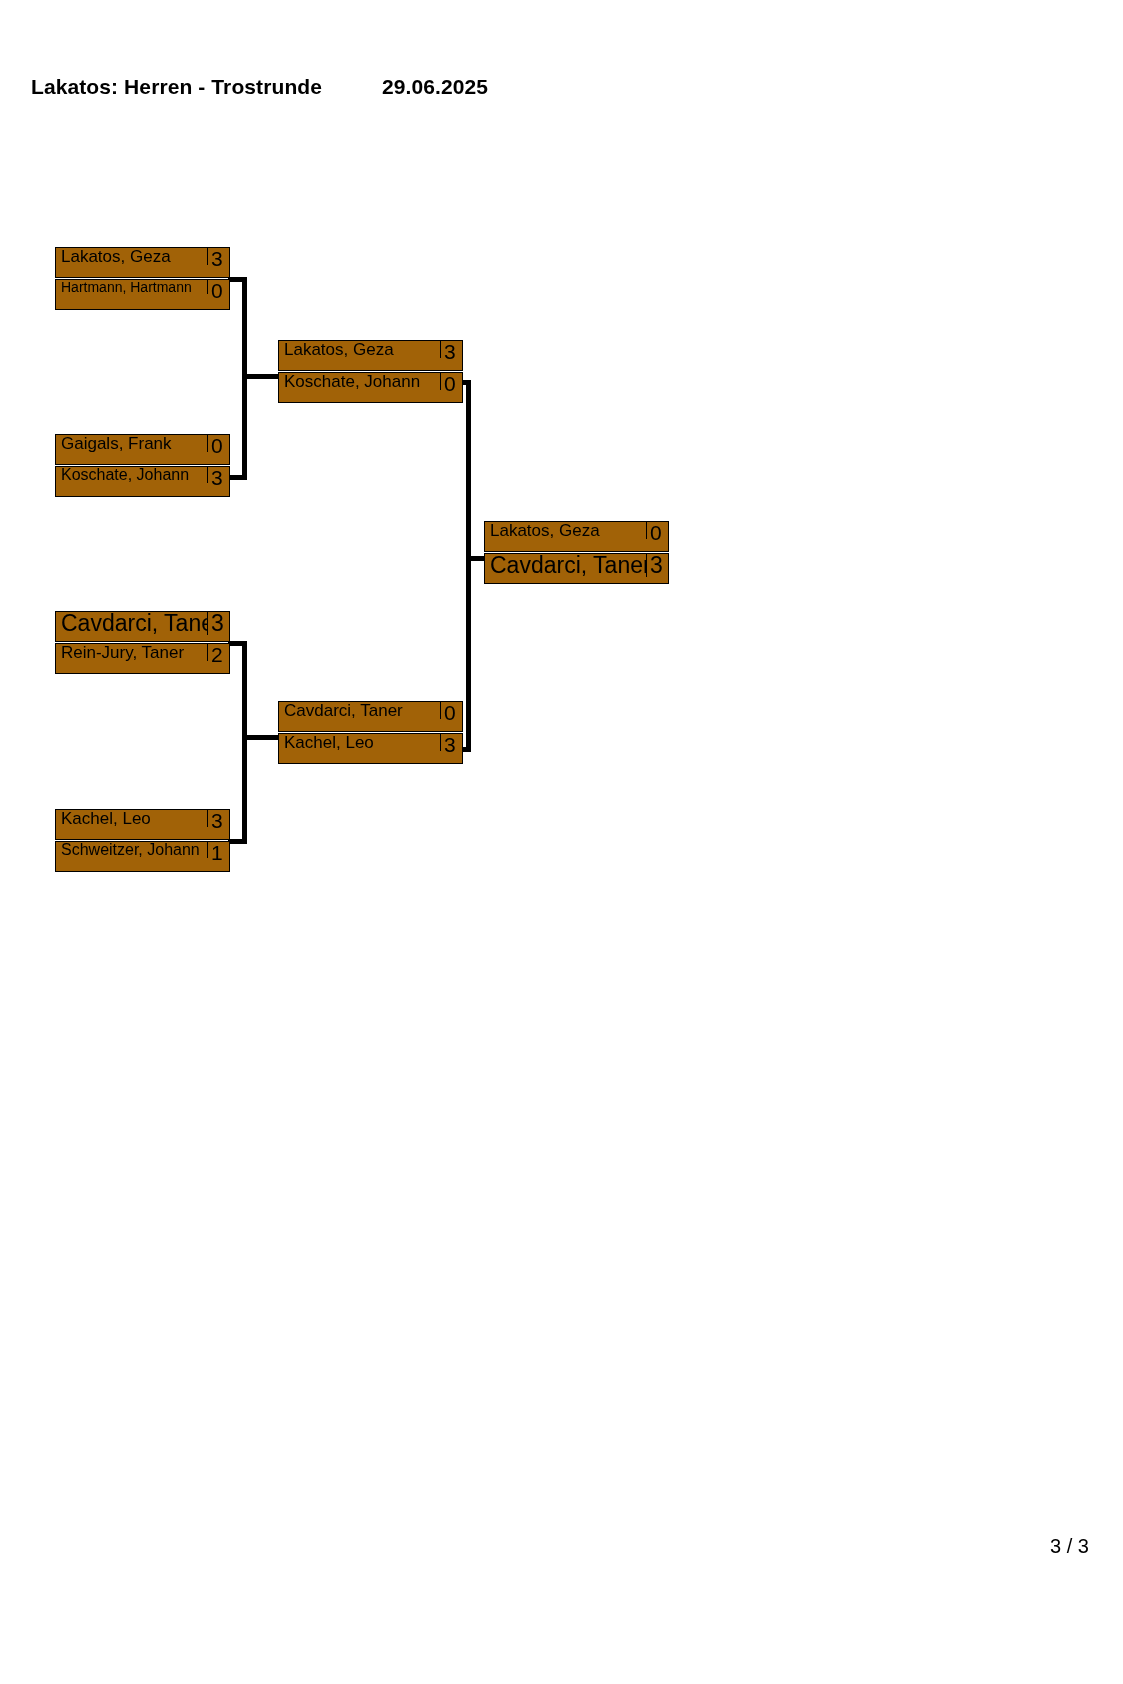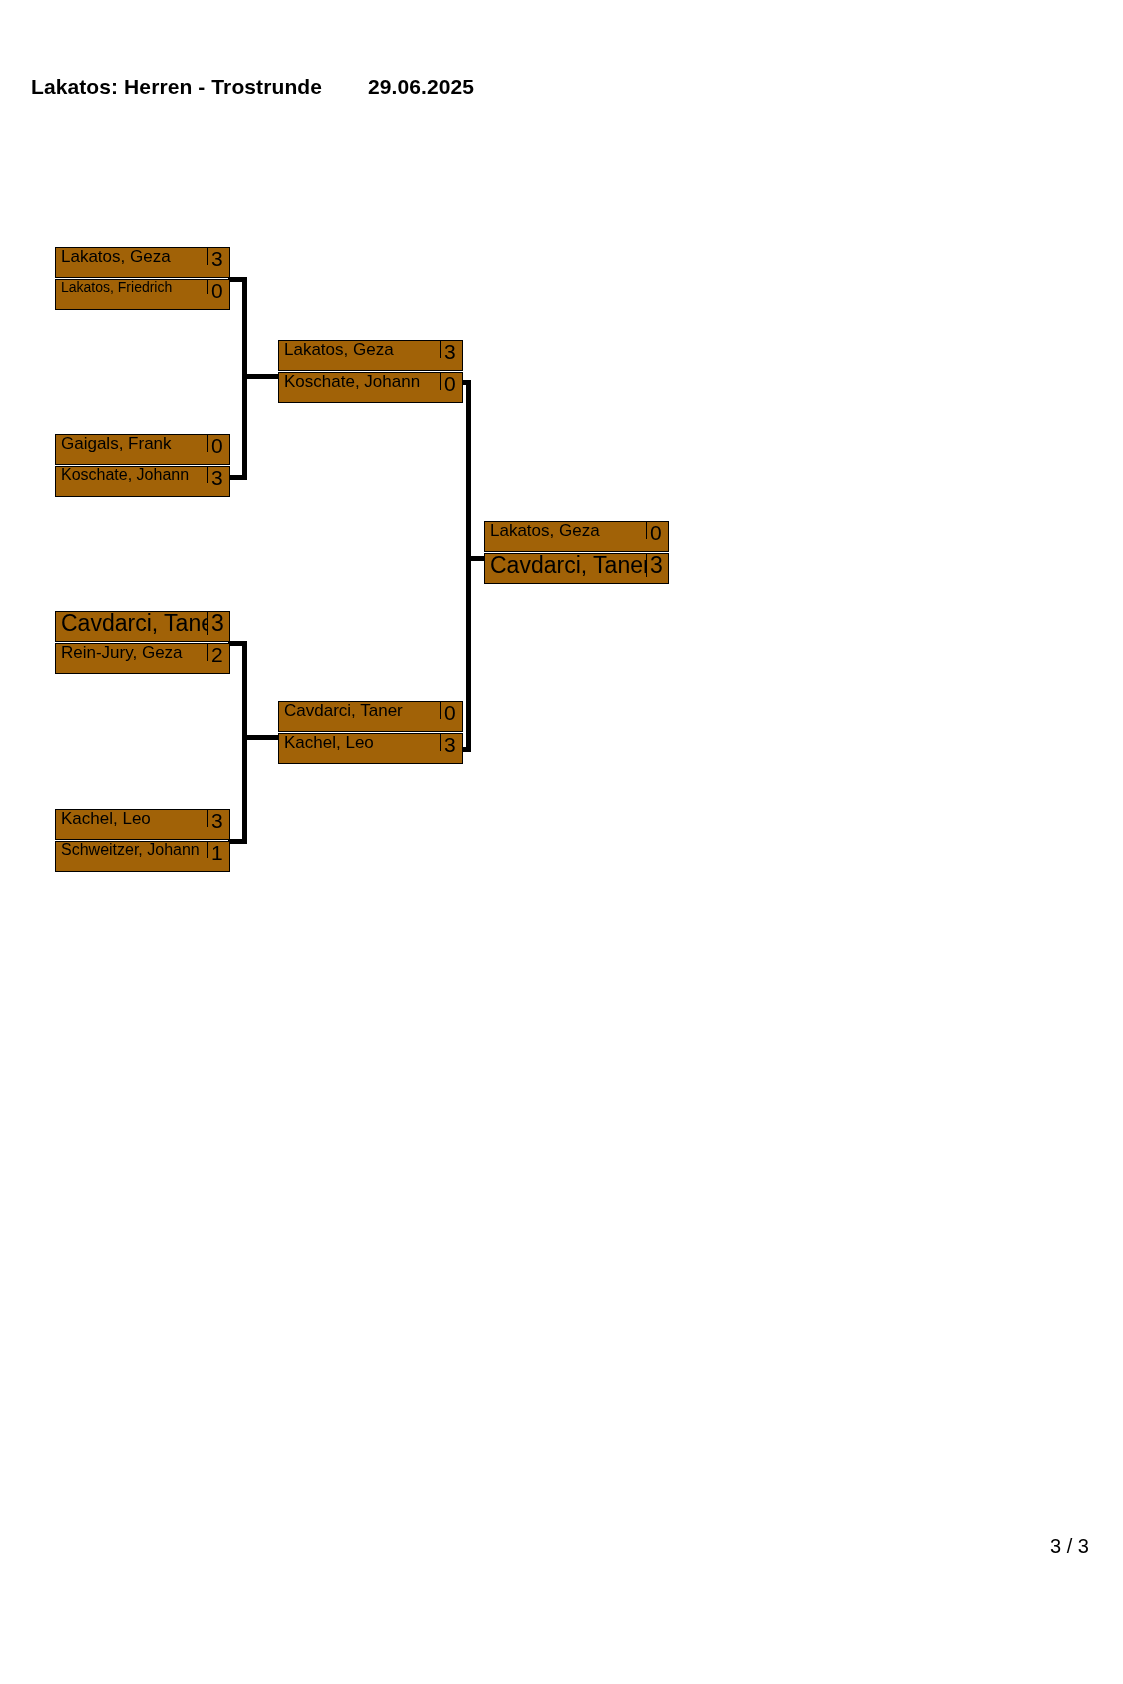--- a/index.html
+++ b/index.html
@@ -20,21 +20,21 @@
   #header {
     position: absolute;
     left: 31px;
     top: 75px;
     font-size: 21px;
     font-weight: bold;
     letter-spacing: 0.1px;
     white-space: nowrap;
   }
   #header .hdr-date {
-    margin-left: 46px;
+    margin-left: 60px;
   }
 
   
   #footer {
     position: absolute;
     right: 34px;
     top: 1535px;
     font-size: 20px;
     white-space: nowrap;
   }
@@ -131,21 +131,21 @@
   <div class="conn" style="left:452px; top:380px; width:19px; height:5px;"></div>
   <div class="conn" style="left:452px; top:747px; width:19px; height:5px;"></div>
   <div class="conn" style="left:466px; top:556px; width:20px; height:5px;"></div>
 
   <div class="match r1" style="left:55px; top:247px;">
     <div class="slot fs-md">
       <span class="nm">Lakatos, Geza</span>
       <span class="sc">3</span>
     </div>
     <div class="slot fs-xs">
-      <span class="nm">Lakatos, Friedrich</span>
+      <span class="nm">Hartmann, Hartmann</span>
       <span class="sc">0</span>
     </div>
   </div>
 
   <div class="match r1" style="left:55px; top:434px;">
     <div class="slot fs-md">
       <span class="nm">Gaigals, Frank</span>
       <span class="sc">0</span>
     </div>
     <div class="slot fs-sm">
@@ -153,21 +153,21 @@
       <span class="sc">3</span>
     </div>
   </div>
 
   <div class="match r1" style="left:55px; top:611px;">
     <div class="slot fs-xl">
       <span class="nm">Cavdarci, Taner</span>
       <span class="sc">3</span>
     </div>
     <div class="slot fs-md">
-      <span class="nm">Rein-Jury, Geza</span>
+      <span class="nm">Rein-Jury, Taner</span>
       <span class="sc">2</span>
     </div>
   </div>
 
   <div class="match r1" style="left:55px; top:809px;">
     <div class="slot fs-md">
       <span class="nm">Kachel, Leo</span>
       <span class="sc">3</span>
     </div>
     <div class="slot fs-sm">

